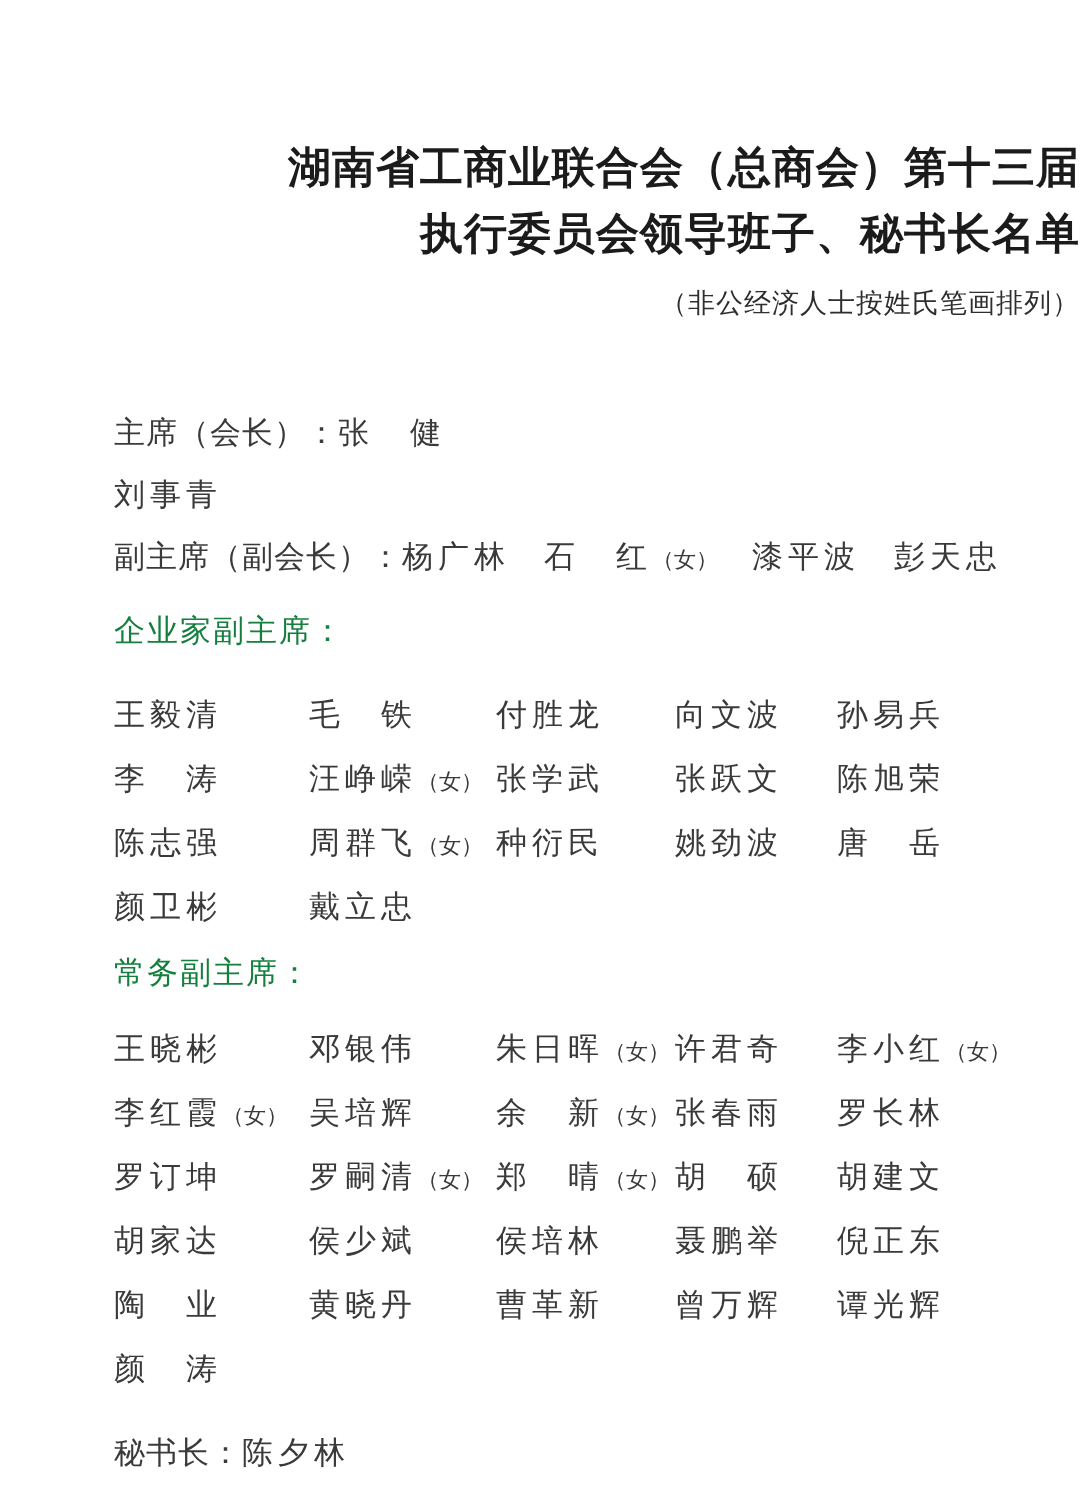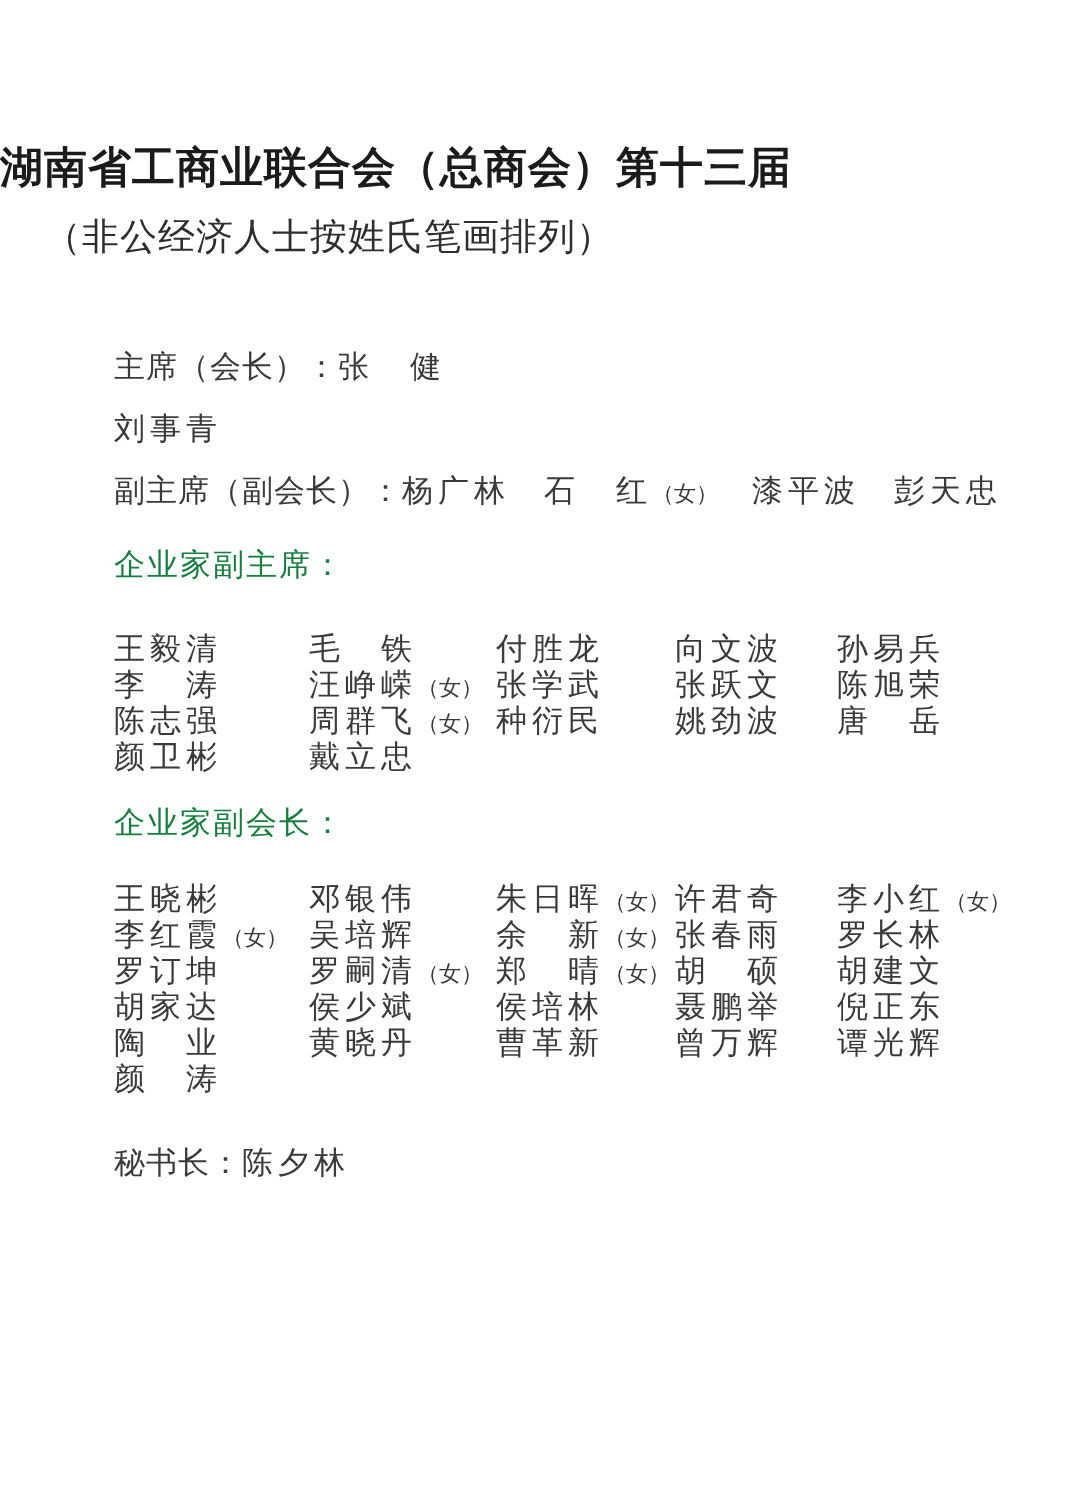--- a/index.html
+++ b/index.html
@@ -14,33 +14,33 @@
     position: relative;
     width: 1080px;
     height: 1510px;
     background: #ffffff;
     color: #3d3d3d;
     font-family: "Liberation Serif", "DejaVu Serif", serif;
   }
   
   .title-block {
     padding-top: 134px;
-    text-align: left;
+    text-align: right;
   }
   .title-line {
     font-size: 43px;
     line-height: 66px;
     font-weight: bold;
     color: #1b1b1b;
     letter-spacing: 1px;
     font-family: "Liberation Sans", "DejaVu Sans", sans-serif;
   }
   .subtitle {
     margin-top: 20px;
-    font-size: 37px;
+    font-size: 27px;
     line-height: 34px;
     color: #2e2e2e;
     letter-spacing: 1px;
     padding-left: 44px;
   }
   
   .content {
     padding-left: 114px;
     padding-right: 88px;
   }
@@ -71,20 +71,21 @@
     font-size: 31px;
     line-height: 33px;
     letter-spacing: 2px;
     color: #15803d;
     margin-top: 38px;
     margin-bottom: 51px;
   }
   .name-grid {
     display: grid;
     grid-template-columns: 195px 187px 179px 162px auto;
+    row-gap: 28px;
     font-size: 31px;
     line-height: 33px;
     color: #3a3a3a;
     margin-top: 10px;
   }
   .name-cell { white-space: nowrap; }
   .sec2-header { margin-top: 30px; margin-bottom: 43px; }
   .secretary-line {
     margin-top: 48px;
     font-size: 31px;
@@ -97,20 +98,21 @@
     text-align: center;
   }
 </style>
 </head>
 <body>
 
 <div class="page">
 
   <div class="title-block">
     <div class="title-line">湖南省工商业联合会（总商会）第十三届</div>
+    <div class="title-line">执行委员会领导班子、秘书长名单</div>
     <div class="subtitle">（非公经济人士按姓氏笔画排列）</div>
   </div>
 
   <div class="content">
 
     <div class="roles-block">
       <div class="role-line">
         <span class="role-label">主席（会长）：</span>
         <span class="nm">张　健</span>
       </div>
@@ -146,21 +148,21 @@
       <span class="name-cell"><span class="nm">陈志强</span><span class="fs"></span></span>
       <span class="name-cell"><span class="nm">周群飞</span><span class="fs">（女）</span></span>
       <span class="name-cell"><span class="nm">种衍民</span><span class="fs"></span></span>
       <span class="name-cell"><span class="nm">姚劲波</span><span class="fs"></span></span>
       <span class="name-cell"><span class="nm">唐　岳</span><span class="fs"></span></span>
 
       <span class="name-cell"><span class="nm">颜卫彬</span><span class="fs"></span></span>
       <span class="name-cell"><span class="nm">戴立忠</span><span class="fs"></span></span>
     </div>
 
-    <div class="section-header sec2-header">企业家副会长：</div>
+    <div class="section-header sec2-header">常务副主席：</div>
 
     <div class="name-grid">
       <span class="name-cell"><span class="nm">王晓彬</span><span class="fs"></span></span>
       <span class="name-cell"><span class="nm">邓银伟</span><span class="fs"></span></span>
       <span class="name-cell"><span class="nm">朱日晖</span><span class="fs">（女）</span></span>
       <span class="name-cell"><span class="nm">许君奇</span><span class="fs"></span></span>
       <span class="name-cell"><span class="nm">李小红</span><span class="fs">（女）</span></span>
 
       <span class="name-cell"><span class="nm">李红霞</span><span class="fs">（女）</span></span>
       <span class="name-cell"><span class="nm">吴培辉</span><span class="fs"></span></span>

